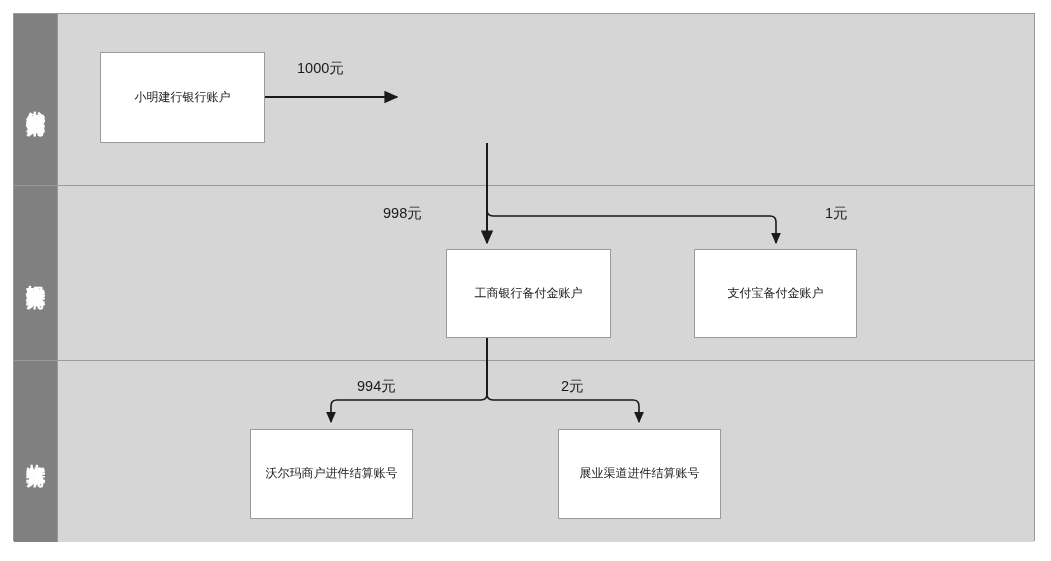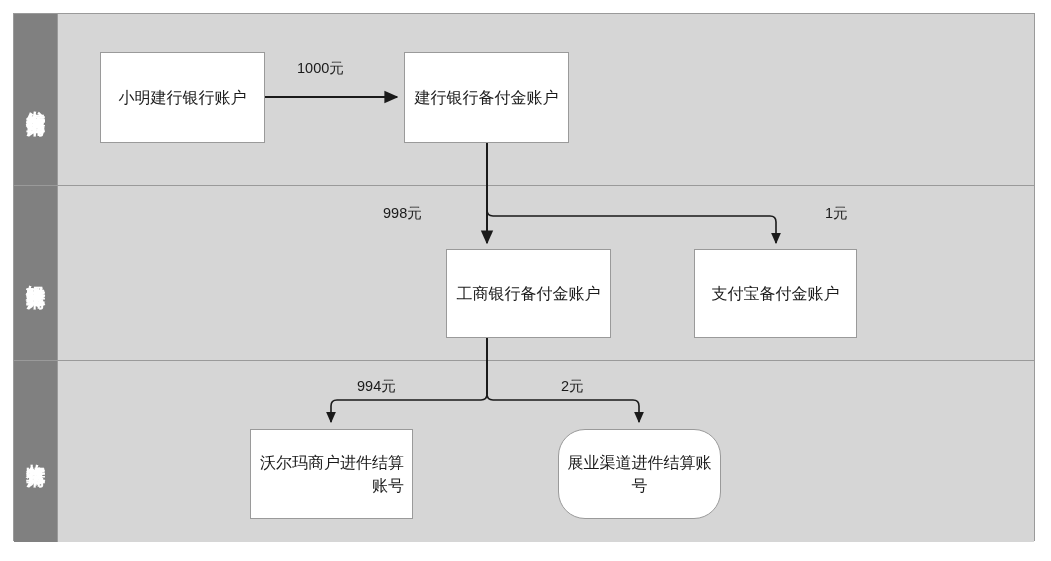--- a/index.html
+++ b/index.html
@@ -72,21 +72,21 @@
   
   .node {
     position: absolute;
     box-sizing: border-box;
     background: #ffffff;
     border: 1px solid #9a9a9a;
     display: flex;
     align-items: center;
     justify-content: center;
     text-align: center;
-    font-size: 16px;
+    font-size: 12px;
     color: #1a1a1a;
     line-height: 1.45;
     padding: 4px 8px;
     z-index: 3;
   }
   
   #edges {
     position: absolute;
     left: 0;
     top: 0;
@@ -160,33 +160,30 @@
   <div class="edge-label" style="left:825px; top:204px;">1元</div>
 
   <div class="edge-label" style="left:357px; top:377px;">994元</div>
 
   <div class="edge-label" style="left:561px; top:377px;">2元</div>
 
   <div class="node" style="left:100px; top:52px; width:165px; height:91px;">
     <span>小明建行银行账户</span>
   </div>
 
-  <div class="node" style="left:404px; top:52px; width:165px; height:91px;">
-    <span>建行银行备付金账户</span>
-  </div>
 
   <div class="node" style="left:404px; top:249px; width:165px; height:89px;margin-left:42px;">
     <span>工商银行备付金账户</span>
   </div>
 
   <div class="node" style="left:694px; top:249px; width:163px; height:89px;">
     <span>支付宝备付金账户</span>
   </div>
 
   <div class="node" style="left:250px; top:429px; width:163px; height:90px;text-align:right;">
     <span>沃尔玛商户进件结算账号</span>
   </div>
 
-  <div class="node" style="left:558px; top:429px; width:163px; height:90px;border-radius:27px;">
+  <div class="node" style="left:558px; top:429px; width:163px; height:90px;">
     <span>展业渠道进件结算账号</span>
   </div>
 
 </div>
 
 </body></html>

